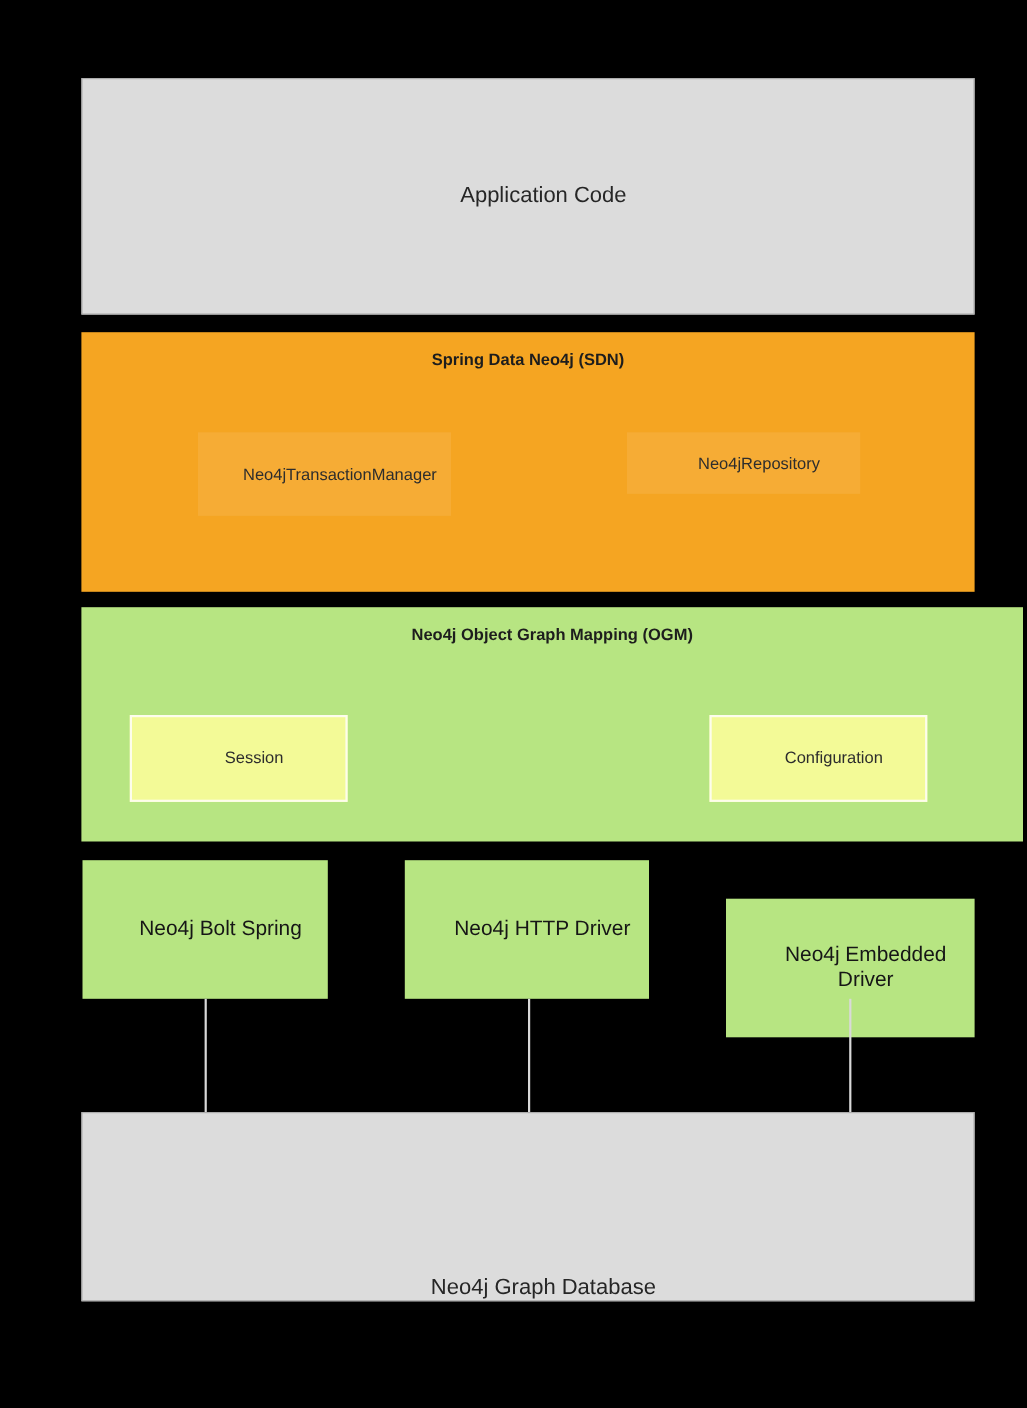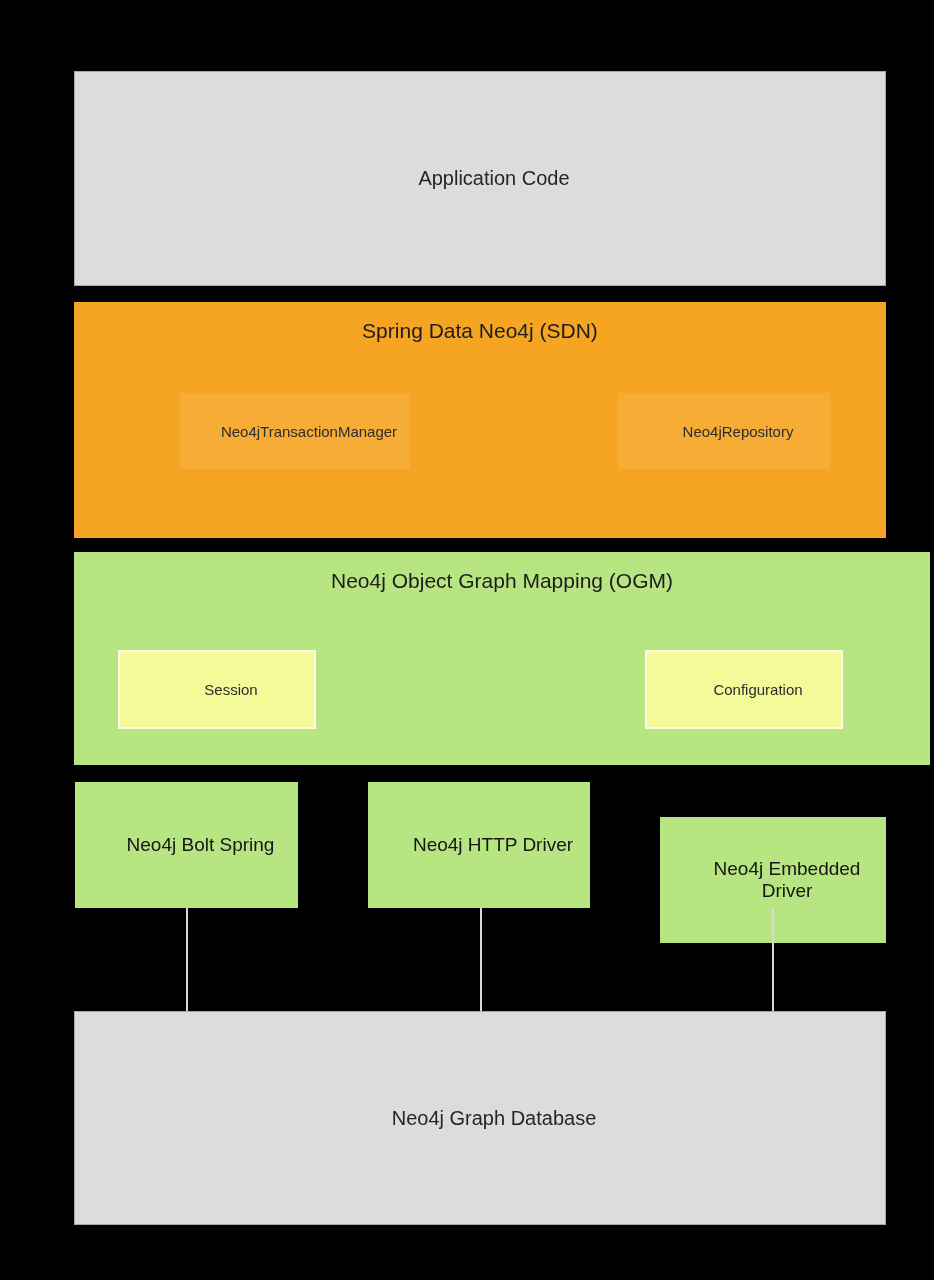--- a/index.html
+++ b/index.html
@@ -38,22 +38,23 @@
   }
   .section-green {
     background: var(--green, #b7e582);
   }
   .section-title {
     position: absolute;
     left: 0;
     right: 0;
     top: 17px;
     text-align: center;
-    font-size: 21px;
+    font-size: 15px;
     color: #1d1d1d;
+    font-weight: bold;
   }
   .orange-inner {
     background: var(--orange-inner, #f6ac35);
     font-size: 15px;
     color: #2d2d2d;
   }
   .yellow-inner {
     background: var(--yellow, #f3fa97);
     border: 2px solid var(--yellow-border, #fdfdec);
     font-size: 15px;
@@ -76,21 +77,21 @@
 
   <div class="abs center-label gray-box" style="left:74px; top:71px; width:812px; height:215px;">
     <span>Application Code</span>
   </div>
 
   <div class="abs section-orange" style="left:74px; top:302px; width:812px; height:236px;">
     <div class="section-title">Spring Data Neo4j (SDN)</div>
     <div class="abs center-label orange-inner" style="left:106px; top:91px; width:230px; height:76px;">
       <span>Neo4jTransactionManager</span>
     </div>
-    <div class="abs center-label orange-inner" style="left:496px; top:91px; width:212px; height:76px;margin-left:48px;">
+    <div class="abs center-label orange-inner" style="left:496px; top:91px; width:212px; height:56px;">
       <span>Neo4jRepository</span>
     </div>
   </div>
 
   <div class="abs section-green" style="left:74px; top:552px; width:856px; height:213px;">
     <div class="section-title">Neo4j Object Graph Mapping (OGM)</div>
     <div class="abs center-label yellow-inner" style="left:44px; top:98px; width:198px; height:79px;">
       <span>Session</span>
     </div>
     <div class="abs center-label yellow-inner" style="left:571px; top:98px; width:198px; height:79px;">
@@ -105,17 +106,17 @@
     <span>Neo4j HTTP Driver</span>
   </div>
   <div class="abs center-label driver-box" style="left:660px; top:782px; width:226px; height:126px;margin-top:35px;">
     <span>Neo4j Embedded Driver</span>
   </div>
 
   <div class="abs connector" style="left:186px; top:908px; height:103px;"></div>
   <div class="abs connector" style="left:480px; top:908px; height:103px;"></div>
   <div class="abs connector" style="left:772px; top:908px; height:103px;"></div>
 
-  <div class="abs center-label gray-box" style="left:74px; top:1011px; width:812px; height:214px;">
+  <div class="abs center-label gray-box" style="left:74px; top:1011px; width:812px; height:172px;align-items:flex-end;">
     <span>Neo4j Graph Database</span>
   </div>
 
 </div>
 
 </body></html>

